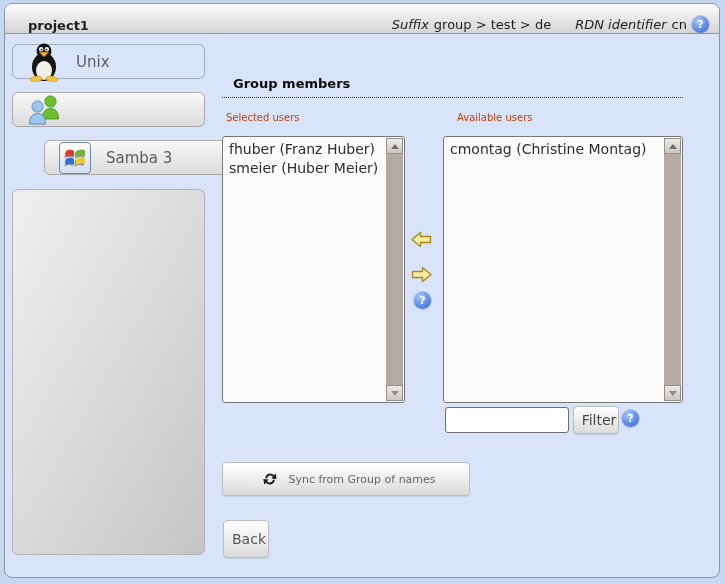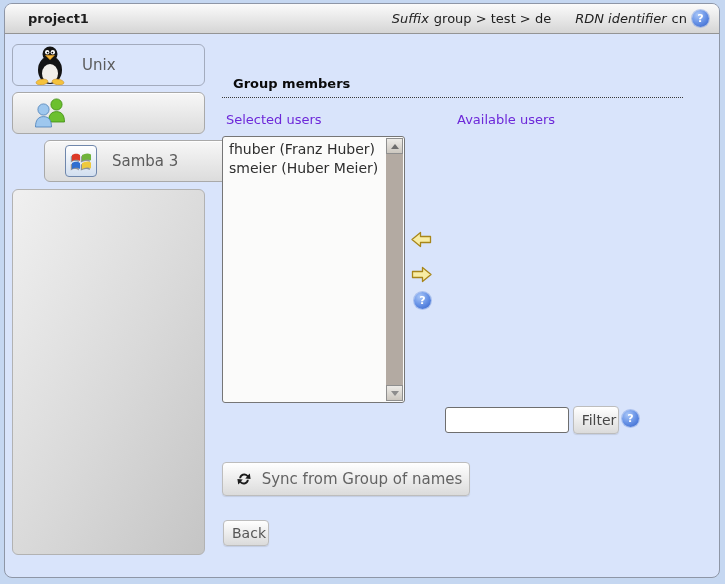--- a/index.html
+++ b/index.html
@@ -9,38 +9,38 @@
   }
   #window{
     position:absolute;left:4px;top:3px;width:714px;height:573px;
     background:#d9e4fb;border:1px solid #8e96a6;border-radius:8px;
   }
   
   .titlebar{
     position:absolute;left:0;top:0;right:0;height:30px;box-sizing:border-box;
     background:linear-gradient(#fbfbfb,#d5d5d5);
     border-bottom:1px solid #949494;border-radius:7px 7px 0 0;
-    display:flex;align-items:center;padding:0 10px 0 23px;
+    display:flex;align-items:flex-end;padding:0 10px 0 23px;
     font-size:13px;color:#1d1d1d;
   }
   .titlebar .title{font-weight:bold;}
   .titlebar-right{margin-left:auto;display:flex;align-items:center;gap:5px;}
   .tb-label{color:#222;font-style:italic;}
   .tb-gap{width:14px;}
   .help-icon{
     width:17px;height:17px;border-radius:50%;flex:0 0 auto;
     background:radial-gradient(circle at 35% 28%, #aac7f8 0%, #6d97e8 45%, #2e5ec9 100%);
     color:#fff;font-size:11px;font-weight:bold;line-height:17px;text-align:center;
     box-shadow:0 0 0 1px rgba(130,160,225,.55);cursor:pointer;
   }
   
   .tab{
-    position:absolute;left:7px;width:193px;height:42px;box-sizing:border-box;
+    position:absolute;left:7px;width:193px;height:35px;box-sizing:border-box;
     border:1px solid #a9a9a9;border-radius:6px;
-    display:flex;align-items:center;gap:15px;padding-left:20px;
+    display:flex;align-items:center;gap:15px;padding-left:14px;
     font-size:15px;color:#5c5c5c;cursor:pointer;
     background:linear-gradient(#f7f7f7,#dcdcdc);
     box-shadow:inset 0 1px 0 rgba(255,255,255,.8);
   }
   .tab.t1{top:40px;}
   .tab.t2{top:88px;}
   .tab.t3{top:136px;margin-left:32px;}
   .tab.active{
     background:#dae5fb;border-color:#a3abbd;box-shadow:none;
   }
@@ -53,21 +53,21 @@
     position:absolute;left:7px;top:185px;width:193px;height:366px;box-sizing:border-box;
     border:1px solid #b2b2b2;border-radius:6px;
     background:linear-gradient(120deg,#f0f0f0 0%,#d9d9d9 55%,#c5c5c5 100%);
   }
   
   .section-head{
     position:absolute;left:217px;top:70px;width:461px;box-sizing:border-box;
     padding:2px 0 6px 11px;border-bottom:1px dotted #3a3a3a;
     font-size:13px;font-weight:bold;color:#0a0a0a;
   }
-  .list-label{position:absolute;font-size:13px;color:#6d28d9;}
+  .list-label{position:absolute;font-size:10px;color:#c2410c;}
   .lbl-selected{left:221px;top:108px;}
   .lbl-available{left:452px;top:108px;}
   .listbox{
     position:absolute;top:132px;height:267px;box-sizing:border-box;
     background:#fbfbfa;border:1px solid #767676;border-radius:3px;
   }
   .listbox.selected-list{left:217px;width:183px;}
   .listbox.available-list{left:438px;width:240px;}
   .list-items{position:absolute;left:0;top:0;right:18px;bottom:0;overflow:hidden;padding:3px 0 0 6px;}
   .list-item{font-size:14px;line-height:19px;color:#2e2e2e;white-space:nowrap;cursor:default;}
@@ -95,22 +95,22 @@
   }
   .btn{
     box-sizing:border-box;border:1px solid #bdbdbd;border-radius:4px;
     background:linear-gradient(#ffffff,#dbdbdb);
     color:#555;cursor:pointer;font-family:inherit;
     box-shadow:0 1px 1px rgba(0,0,0,.10);
     display:flex;align-items:center;justify-content:center;padding-left:12px;
   }
   .filter-btn{position:absolute;left:568px;top:402px;width:46px;height:28px;font-size:14px;color:#474747;}
   .filter-help{position:absolute;left:617px;top:406px;}
-  .sync-btn{position:absolute;left:217px;top:458px;width:248px;height:34px;font-size:15px;color:#636363;gap:10px;}
-  .back-btn{position:absolute;left:218px;top:516px;width:46px;height:26px;font-size:14px;color:#555;}
+  .sync-btn{position:absolute;left:217px;top:458px;width:248px;height:34px;font-size:11px;color:#636363;gap:10px;}
+  .back-btn{position:absolute;left:218px;top:516px;width:46px;height:38px;font-size:14px;color:#555;}
 </style>
 </head>
 <body>
 
 <div id="window">
 
   <div class="titlebar">
     <span class="title">project1</span>
     <div class="titlebar-right">
       <span class="tb-label">Suffix</span>
@@ -186,20 +186,33 @@
     <div class="scrollbar">
       <div class="sb-btn up">
           <span class="tri-up"></span>
         </div>
       <div class="sb-btn down">
           <span class="tri-down"></span>
         </div>
     </div>
   </div>
 
+  <div class="listbox available-list">
+    <div class="list-items">
+      <div class="list-item">cmontag (Christine Montag)</div>
+    </div>
+    <div class="scrollbar">
+      <div class="sb-btn up">
+          <span class="tri-up"></span>
+        </div>
+      <div class="sb-btn down">
+          <span class="tri-down"></span>
+        </div>
+    </div>
+  </div>
 
   <div class="mover mv-left">
     <svg width="21" height="17" viewBox="0 0 21 17">
       <polygon points="9.5,1.5 9.5,5.5 19.5,5.5 19.5,11.5 9.5,11.5 9.5,15.5 1,8.5" fill="#f8eda4" stroke="#a8861a" stroke-width="1.3" stroke-linejoin="round"></polygon>
     </svg>
   </div>
   <div class="mover mv-right">
     <svg width="21" height="17" viewBox="0 0 21 17">
       <polygon points="11.5,1.5 11.5,5.5 1.5,5.5 1.5,11.5 11.5,11.5 11.5,15.5 20,8.5" fill="#f8eda4" stroke="#a8861a" stroke-width="1.3" stroke-linejoin="round"></polygon>
     </svg>

